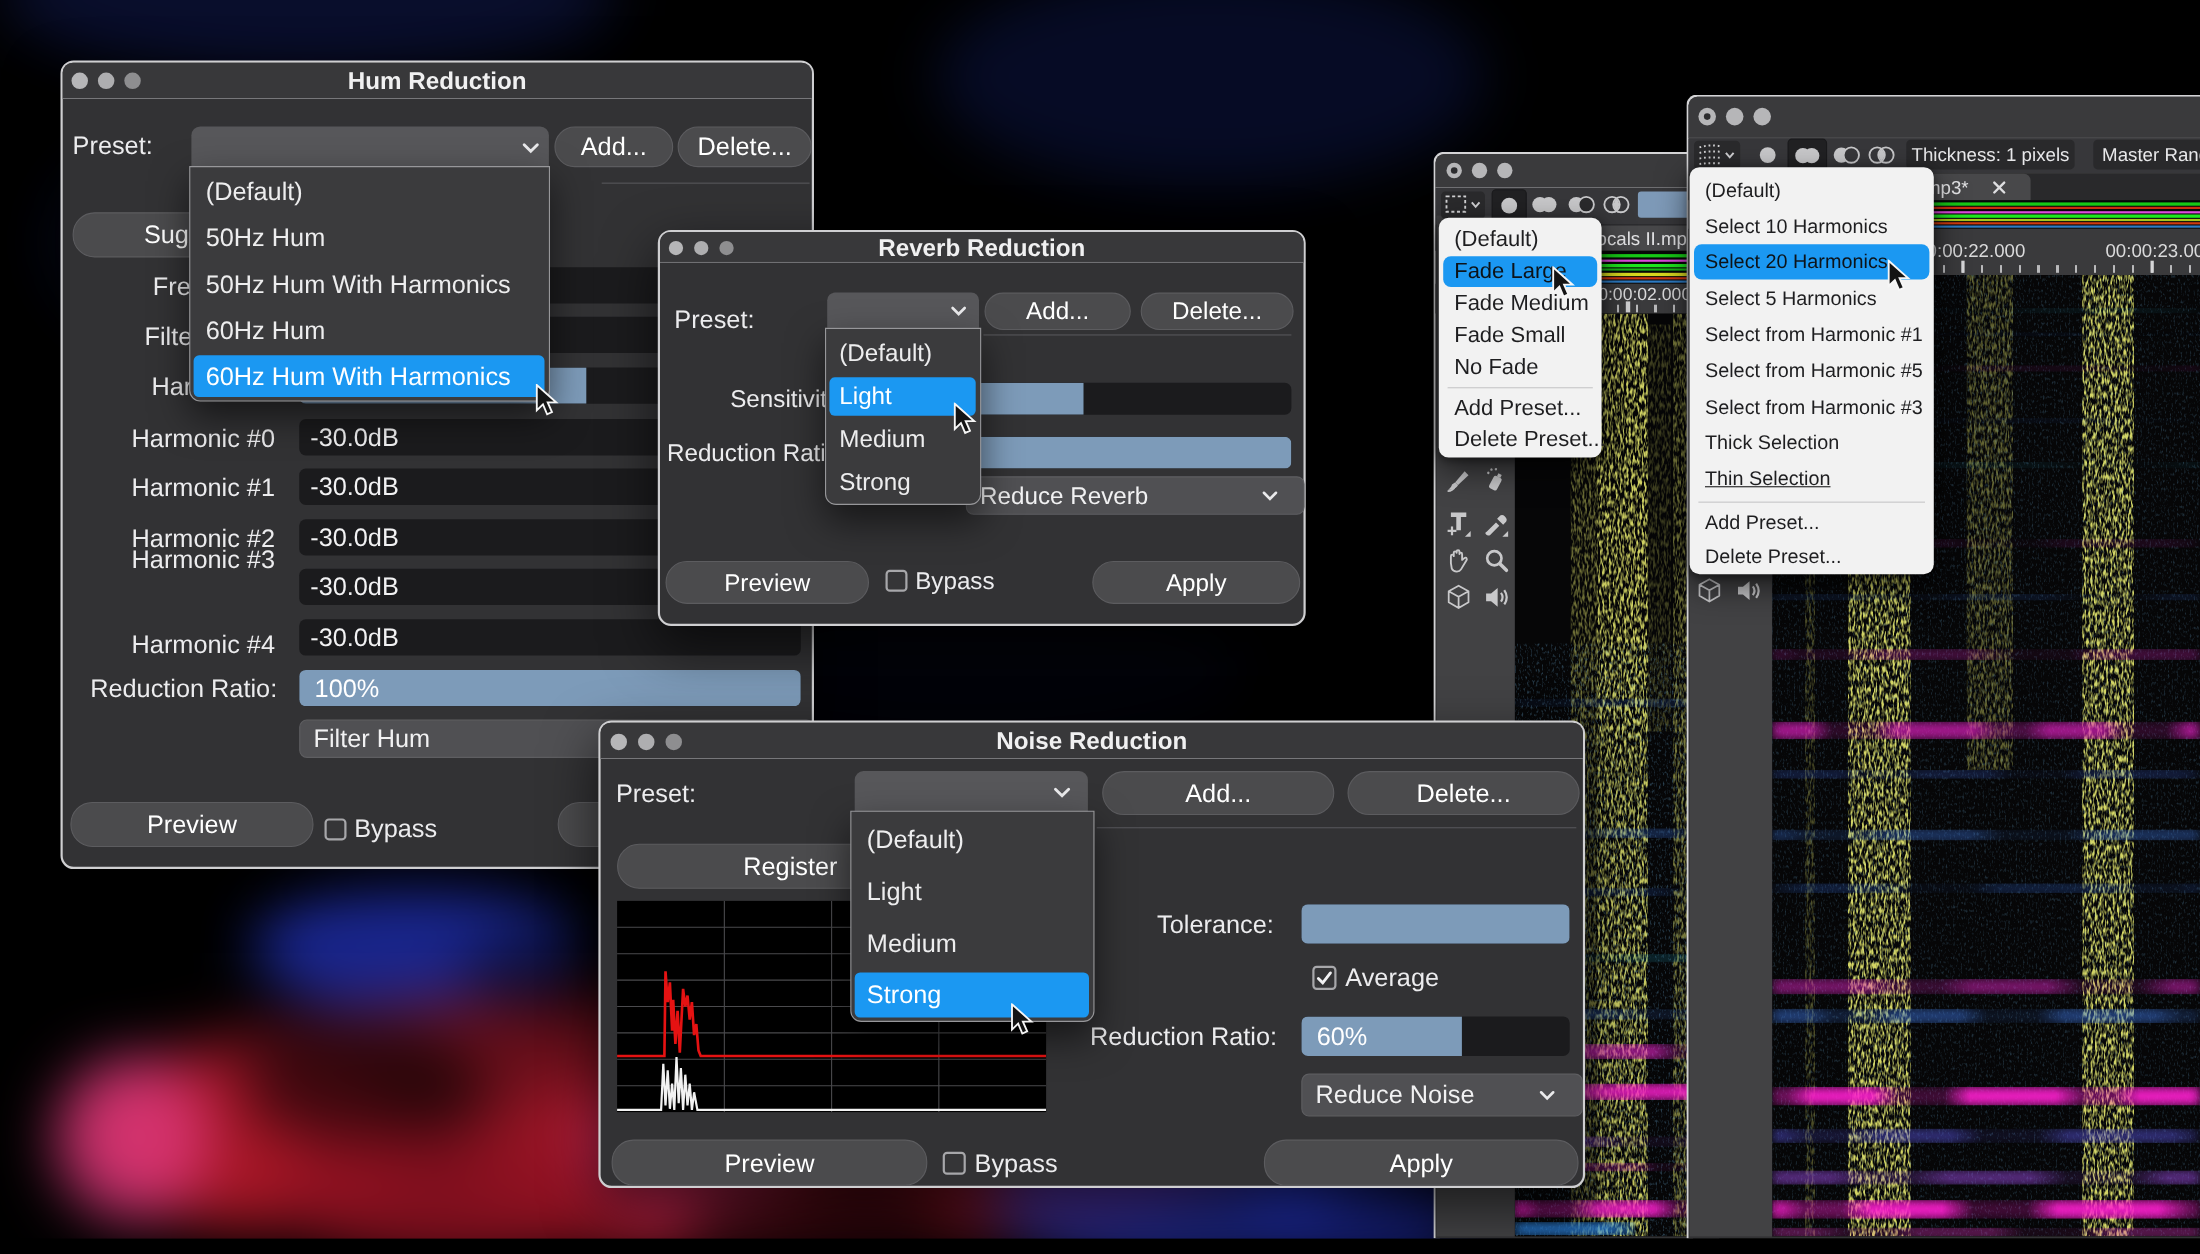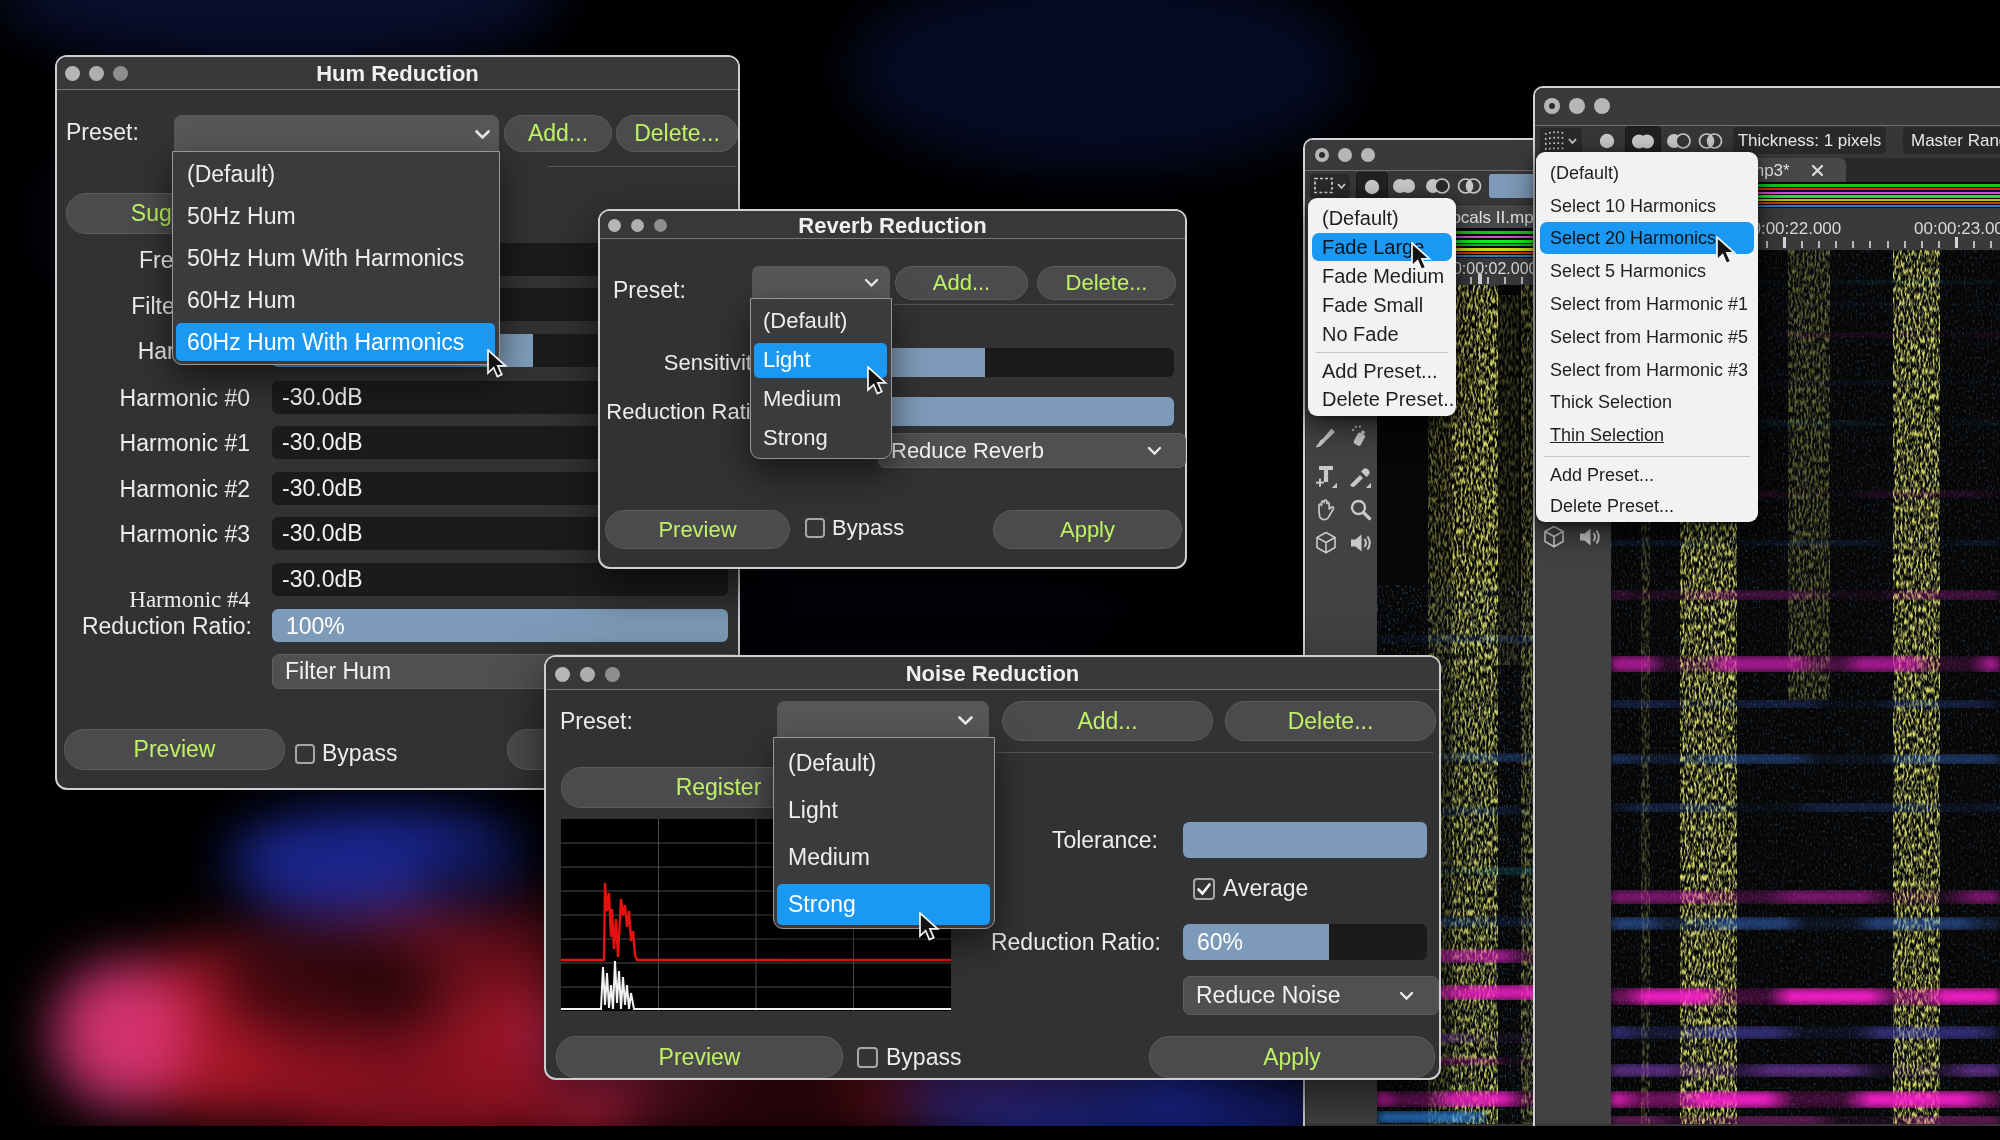--- a/index.html
+++ b/index.html
@@ -14,21 +14,21 @@
        box-shadow:0 18px 48px rgba(0,0,0,.6);}
   .titlebar{position:absolute;left:0;top:0;right:0;background:#38383a;
             border-radius:9px 9px 0 0;border-bottom:1px solid #77777a;}
   .dlg-title{position:absolute;width:100%;text-align:center;font-size:22px;font-weight:700;color:#f0f0f1;}
   .tl{position:absolute;border-radius:50%;background:#b6b6b8;}
   .tl .dot{position:absolute;left:50%;top:50%;width:6px;height:6px;margin:-3px 0 0 -3px;
            border-radius:50%;background:#2c2c2e;}
   .lbl{position:absolute;font-size:23px;color:#ececee;white-space:nowrap;}
   .rlbl{text-align:right;}
   .btn{position:absolute;background:#4b4b4d;border:1px solid #5c5c5f;border-radius:20px;
-       font-size:23px;color:#bef264;text-align:center;white-space:nowrap;overflow:hidden;}
+       font-size:23px;color:#ffffff;text-align:center;white-space:nowrap;overflow:hidden;}
   .combo{position:absolute;background:#57575a;border-radius:8px;}
   .field{position:absolute;background:#1b1b1d;border-radius:6px;font-size:23px;color:#f2f2f3;
          white-space:nowrap;overflow:hidden;}
   .slider{position:absolute;background:#1b1b1d;border-radius:6px;overflow:hidden;}
   .slider .fill{position:absolute;left:0;top:0;bottom:0;background:#7d9bb9;}
   .slider .sval{position:absolute;left:14px;font-size:23px;color:#fff;}
   .ddl{position:absolute;background:#505053;border:1px solid #5e5e61;border-radius:7px;
        font-size:23px;color:#f1f1f2;white-space:nowrap;overflow:hidden;}
   .chk{position:absolute;background:#353537;border:2px solid #a7a7aa;border-radius:4px;}
   .divider{position:absolute;height:1px;background:#56565a;}
@@ -433,23 +433,23 @@
     <div class="slider" style="left:215px;top:277px;width:456px;height:33px;">
       <div class="fill" style="width:261px;"></div>
     </div>
 
     <div class="lbl rlbl" style="left:0px;top:328px;width:193px;">Harmonic #0</div>
     <div class="field" style="left:215px;top:324px;width:456px;height:33px;line-height:33px;padding-left:10px;width:446px;">-30.0dB</div>
     <div class="lbl rlbl" style="left:0px;top:373px;width:193px;">Harmonic #1</div>
     <div class="field" style="left:215px;top:369px;height:33px;line-height:33px;padding-left:10px;width:446px;">-30.0dB</div>
     <div class="lbl rlbl" style="left:0px;top:419px;width:193px;">Harmonic #2</div>
     <div class="field" style="left:215px;top:415px;height:33px;line-height:33px;padding-left:10px;width:446px;">-30.0dB</div>
-    <div class="lbl rlbl" style="left:0px;top:464px;width:193px;">Harmonic #3</div>
+    <div class="lbl rlbl" style="left:0px;top:438px;width:193px;">Harmonic #3</div>
     <div class="field" style="left:215px;top:460px;height:33px;line-height:33px;padding-left:10px;width:446px;">-30.0dB</div>
-    <div class="lbl rlbl" style="left:0px;top:530px;width:193px;font-family:Liberation Serif, serif;">Harmonic #4</div>
+    <div class="lbl rlbl" style="left:0px;top:516px;width:193px;">Harmonic #4</div>
     <div class="field" style="left:215px;top:506px;height:33px;line-height:33px;padding-left:10px;width:446px;">-30.0dB</div>
 
     <div class="lbl rlbl" style="left:0px;top:556px;width:195px;">Reduction Ratio:</div>
     <div class="slider" style="left:215px;top:552px;width:456px;height:33px;">
       <div class="fill" style="width:456px;"></div>
       <span class="sval" style="top:4px;">100%</span>
     </div>
 
     <div class="ddl" style="left:215px;top:597px;width:454px;height:33px;line-height:33px;padding-left:12px;">
       <span>Filter Hum</span>

